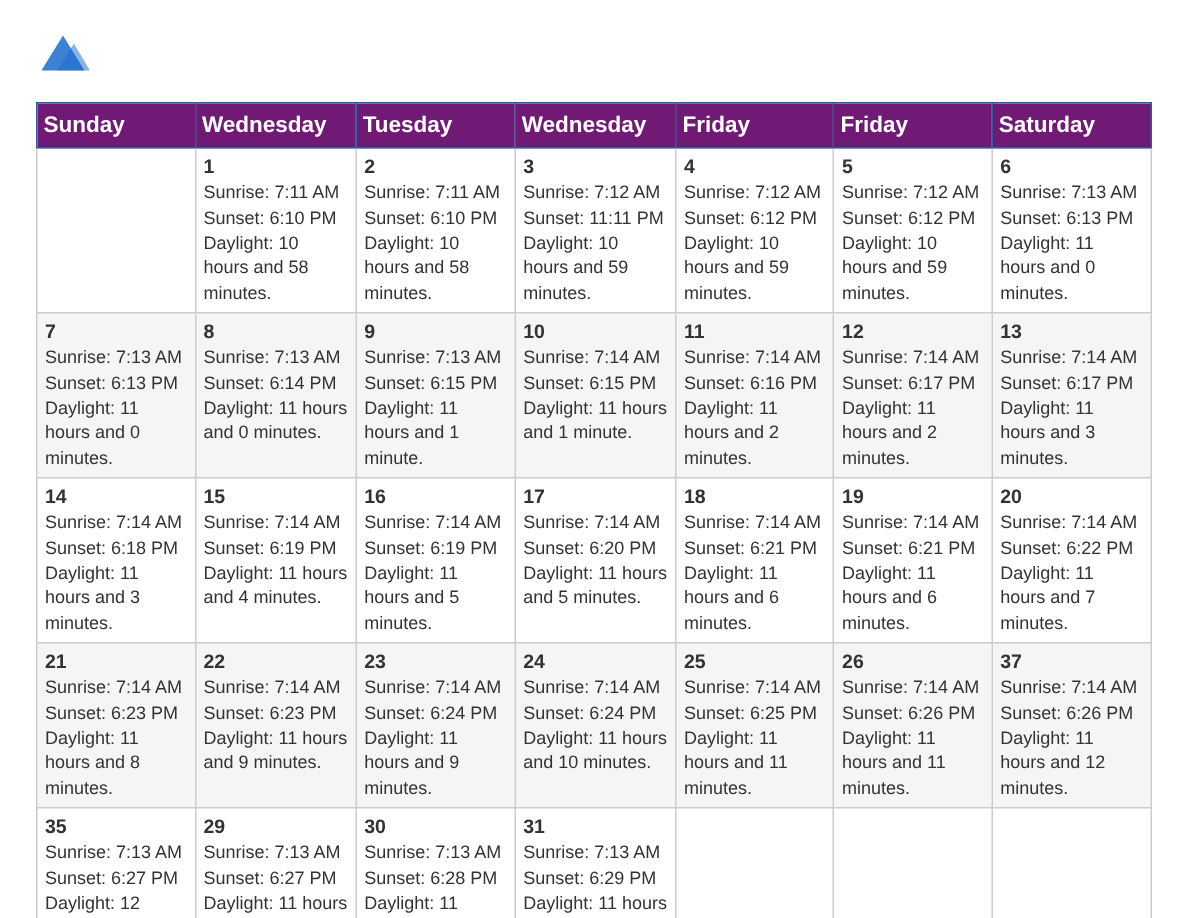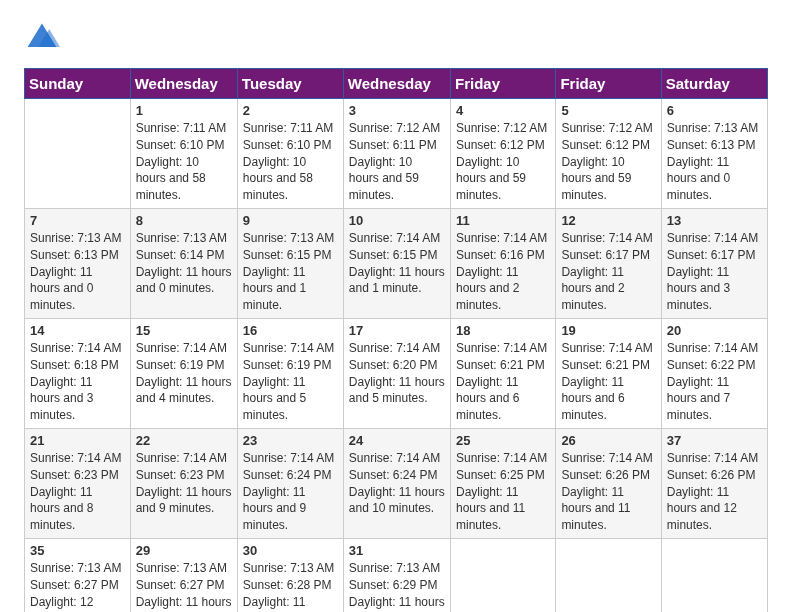--- a/index.html
+++ b/index.html
@@ -143,21 +143,21 @@
           <div class="day-info">
             <div>Sunrise: 7:11 AM</div>
             <div>Sunset: 6:10 PM</div>
             <div>Daylight: 10 hours and 58 minutes.</div>
           </div>
         </td>
           <td>
           <span class="day-number">3</span>
           <div class="day-info">
             <div>Sunrise: 7:12 AM</div>
-            <div>Sunset: 6:11 PM</div>
+            <div>Sunset: 11:11 PM</div>
             <div>Daylight: 10 hours and 59 minutes.</div>
           </div>
         </td>
           <td>
           <span class="day-number">4</span>
           <div class="day-info">
             <div>Sunrise: 7:12 AM</div>
             <div>Sunset: 6:12 PM</div>
             <div>Daylight: 10 hours and 59 minutes.</div>
           </div>

